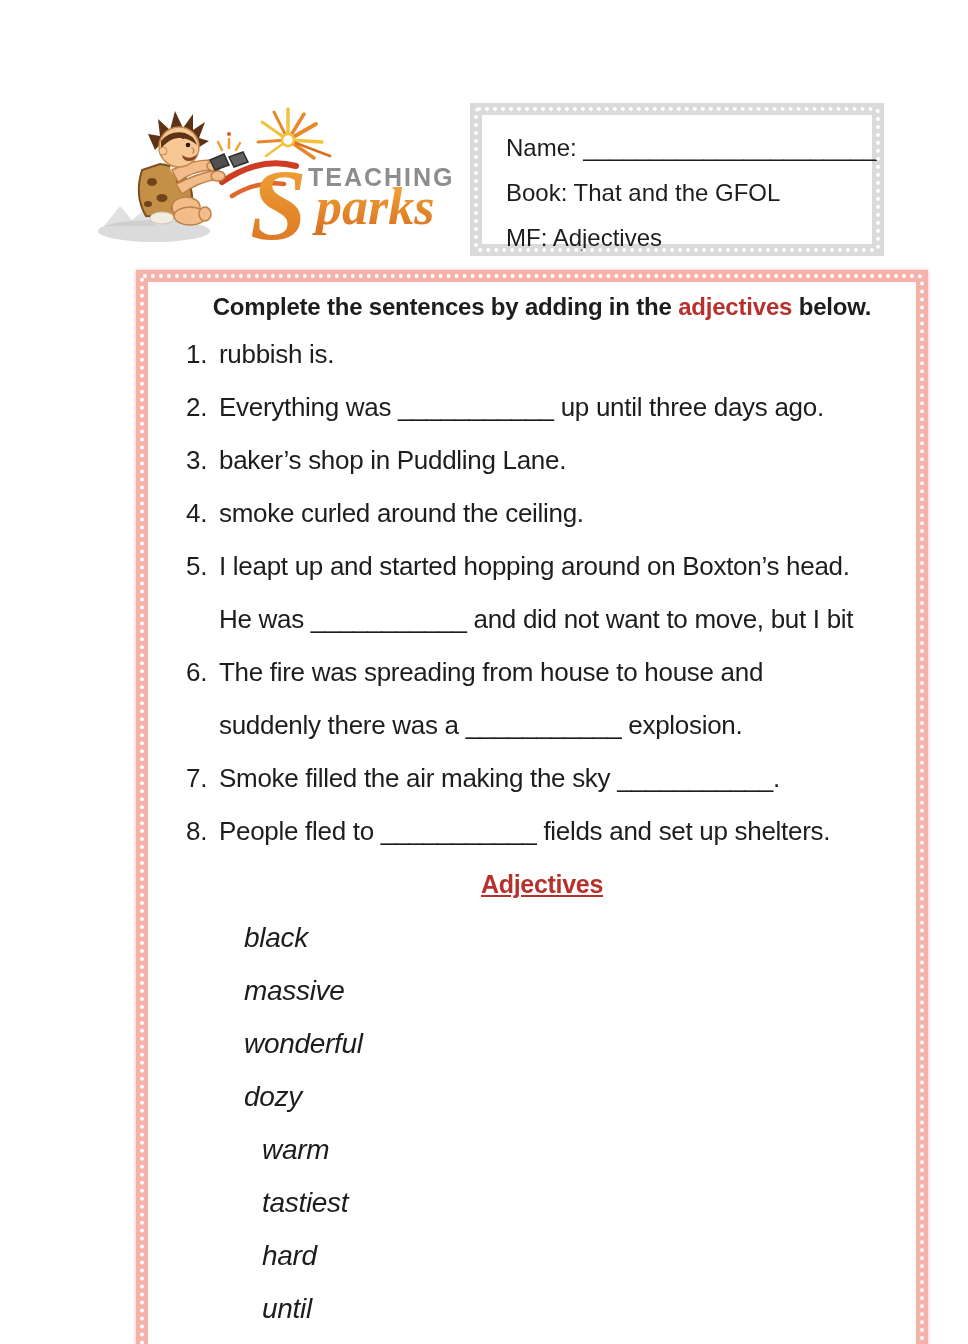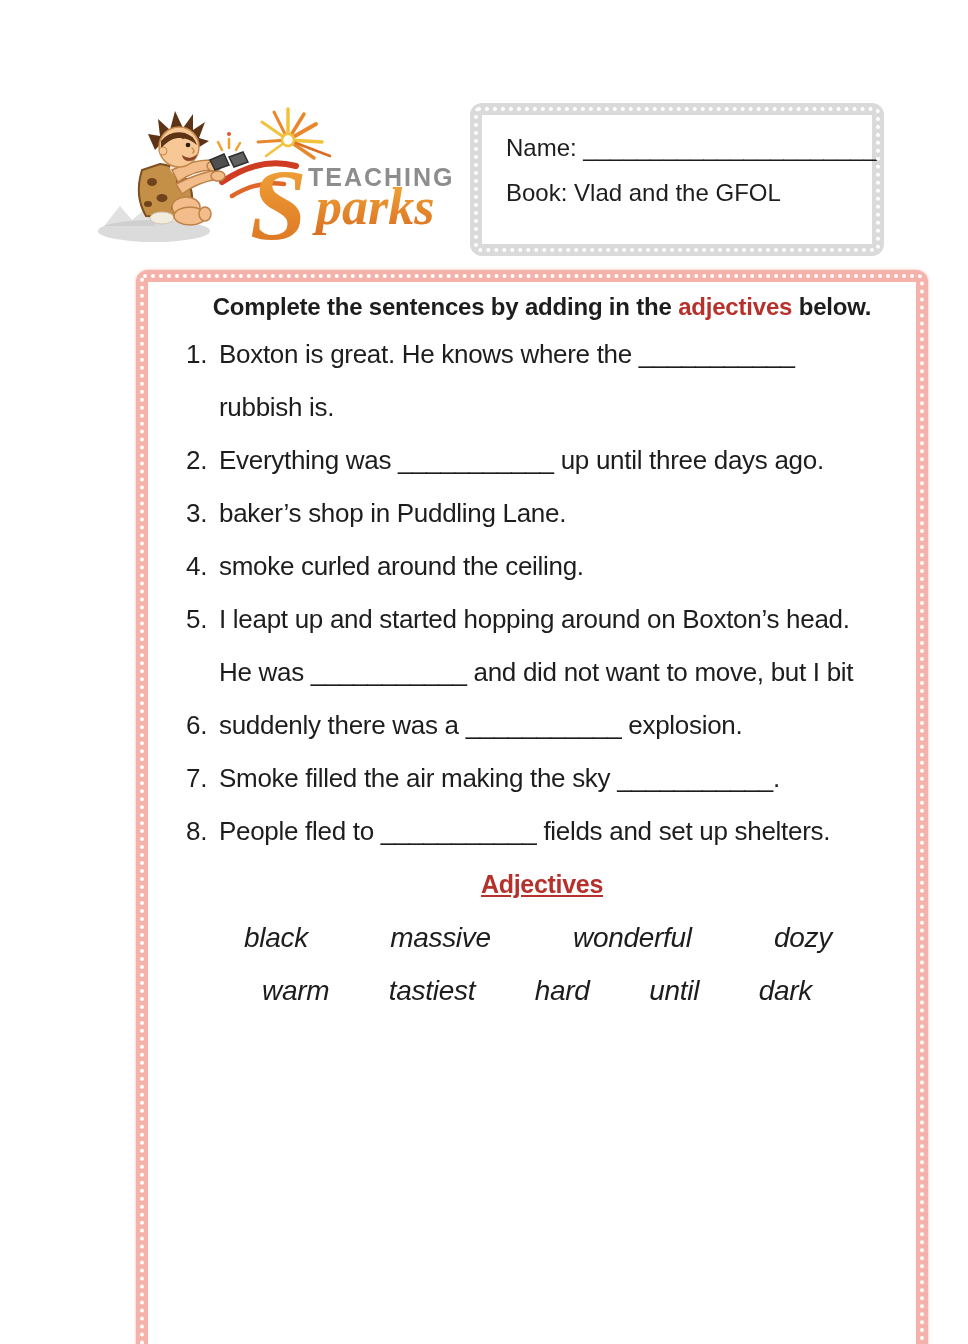--- a/index.html
+++ b/index.html
@@ -6,21 +6,21 @@
   .page{
     position:relative;
     width:968px;height:1344px;
     background:#ffffff;
     font-family:"Liberation Sans",sans-serif;
     color:#1d1d1d;
     overflow:hidden;
   }
 
   
-  .dotted-frame{position:absolute;border-radius:12px;}
+  .dotted-frame{position:absolute;border-radius:0;}
   .dotted-frame::before{
     content:"";position:absolute;inset:4px;
     border:4px dotted #ffffff;border-radius:5px;pointer-events:none;z-index:2;
   }
   .frame-inner{position:absolute;inset:12px;background:#ffffff;z-index:1;}
   .pink{background:#f4b2aa;box-shadow:0 0 3px #f4b2aa;}
   .gray{background:#dadada;}
 
   
   .logo-svg{position:absolute;left:92px;top:104px;}
@@ -39,21 +39,21 @@
   .red{color:#b7312c;}
   .ws-lines{font-size:26px;line-height:53px;letter-spacing:-0.3px;}
   .item{display:flex;}
   .num{width:33px;flex-shrink:0;}
   .lines{flex:1;min-width:0;}
   .line{white-space:nowrap;}
   .adj-heading{
     text-align:center;font-weight:bold;font-size:25px;color:#b7312c;
     text-decoration:underline;line-height:53px;
   }
-  .adj-row{display:flex;justify-content:space-between;font-style:italic;font-size:28px;line-height:53px;}
+  .adj-row{display:flex;justify-content:space-between;font-style:italic;font-size:28px;line-height:53px;flex-direction:column;}
   .adj-row-1{padding:0 66px 0 58px;}
   .adj-row-2{padding:0 86px 0 76px;}
 </style>
 </head>
 <body>
 
 <div class="page">
 
   <svg class="logo-svg" width="368" height="155" viewBox="0 0 368 155">
     <defs>
@@ -136,39 +136,39 @@
 
     <text x="158" y="136" font-family="Liberation Serif, serif" font-style="italic" font-weight="bold" font-size="102" fill="url(#og)">S</text>
     <text x="216" y="82" font-family="Liberation Sans, sans-serif" font-size="25" font-weight="600" letter-spacing="2" fill="#8d8d8d">TEACHING</text>
     <text x="224" y="120" font-family="Liberation Serif, serif" font-style="italic" font-weight="bold" font-size="52" fill="url(#og)">parks</text>
   </svg>
 
   <div class="dotted-frame gray info-box">
     <div class="frame-inner">
       <div class="info-content">
         <div>Name: ______________________</div>
-        <div>Book: Vlad and the GFOL</div>
+        <div>Book: That and the GFOL</div>
+        <div>MF: Adjectives</div>
       </div>
     </div>
   </div>
 
   <div class="dotted-frame pink worksheet">
     <div class="frame-inner">
       <div class="ws-content">
 
         <div class="ws-title">
           <span>Complete the sentences by adding in the </span><span class="red">adjectives</span><span> below.</span>
         </div>
 
         <div class="ws-lines">
 
           <div class="item">
             <span class="num">1.</span>
             <div class="lines">
-              <div class="line">Boxton is great. He knows where the ___________</div>
               <div class="line">rubbish is.</div>
             </div>
           </div>
 
           <div class="item">
             <span class="num">2.</span>
             <div class="lines">
               <div class="line">Everything was ___________ up until three days ago.</div>
             </div>
           </div>
@@ -191,20 +191,21 @@
             <span class="num">5.</span>
             <div class="lines">
               <div class="line">I leapt up and started hopping around on Boxton’s head.</div>
               <div class="line">He was ___________ and did not want to move, but I bit</div>
             </div>
           </div>
 
           <div class="item">
             <span class="num">6.</span>
             <div class="lines">
+              <div class="line">The fire was spreading from house to house and</div>
               <div class="line">suddenly there was a ___________ explosion.</div>
             </div>
           </div>
 
           <div class="item">
             <span class="num">7.</span>
             <div class="lines">
               <div class="line">Smoke filled the air making the sky ___________.</div>
             </div>
           </div>

